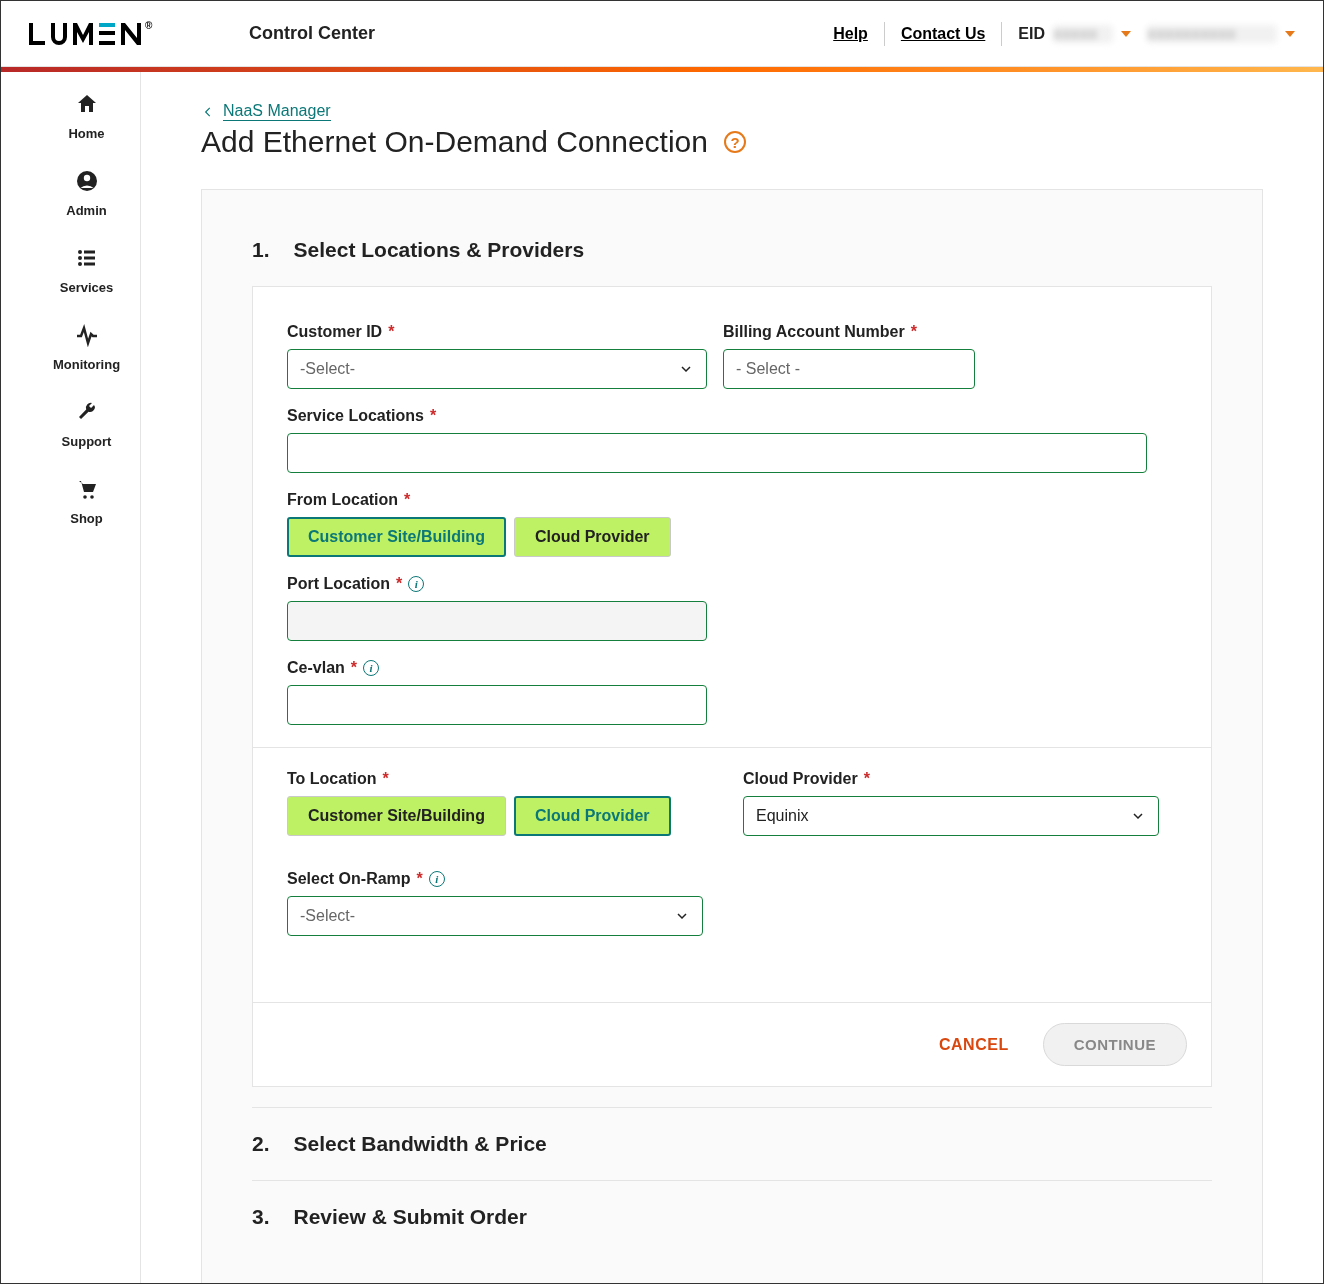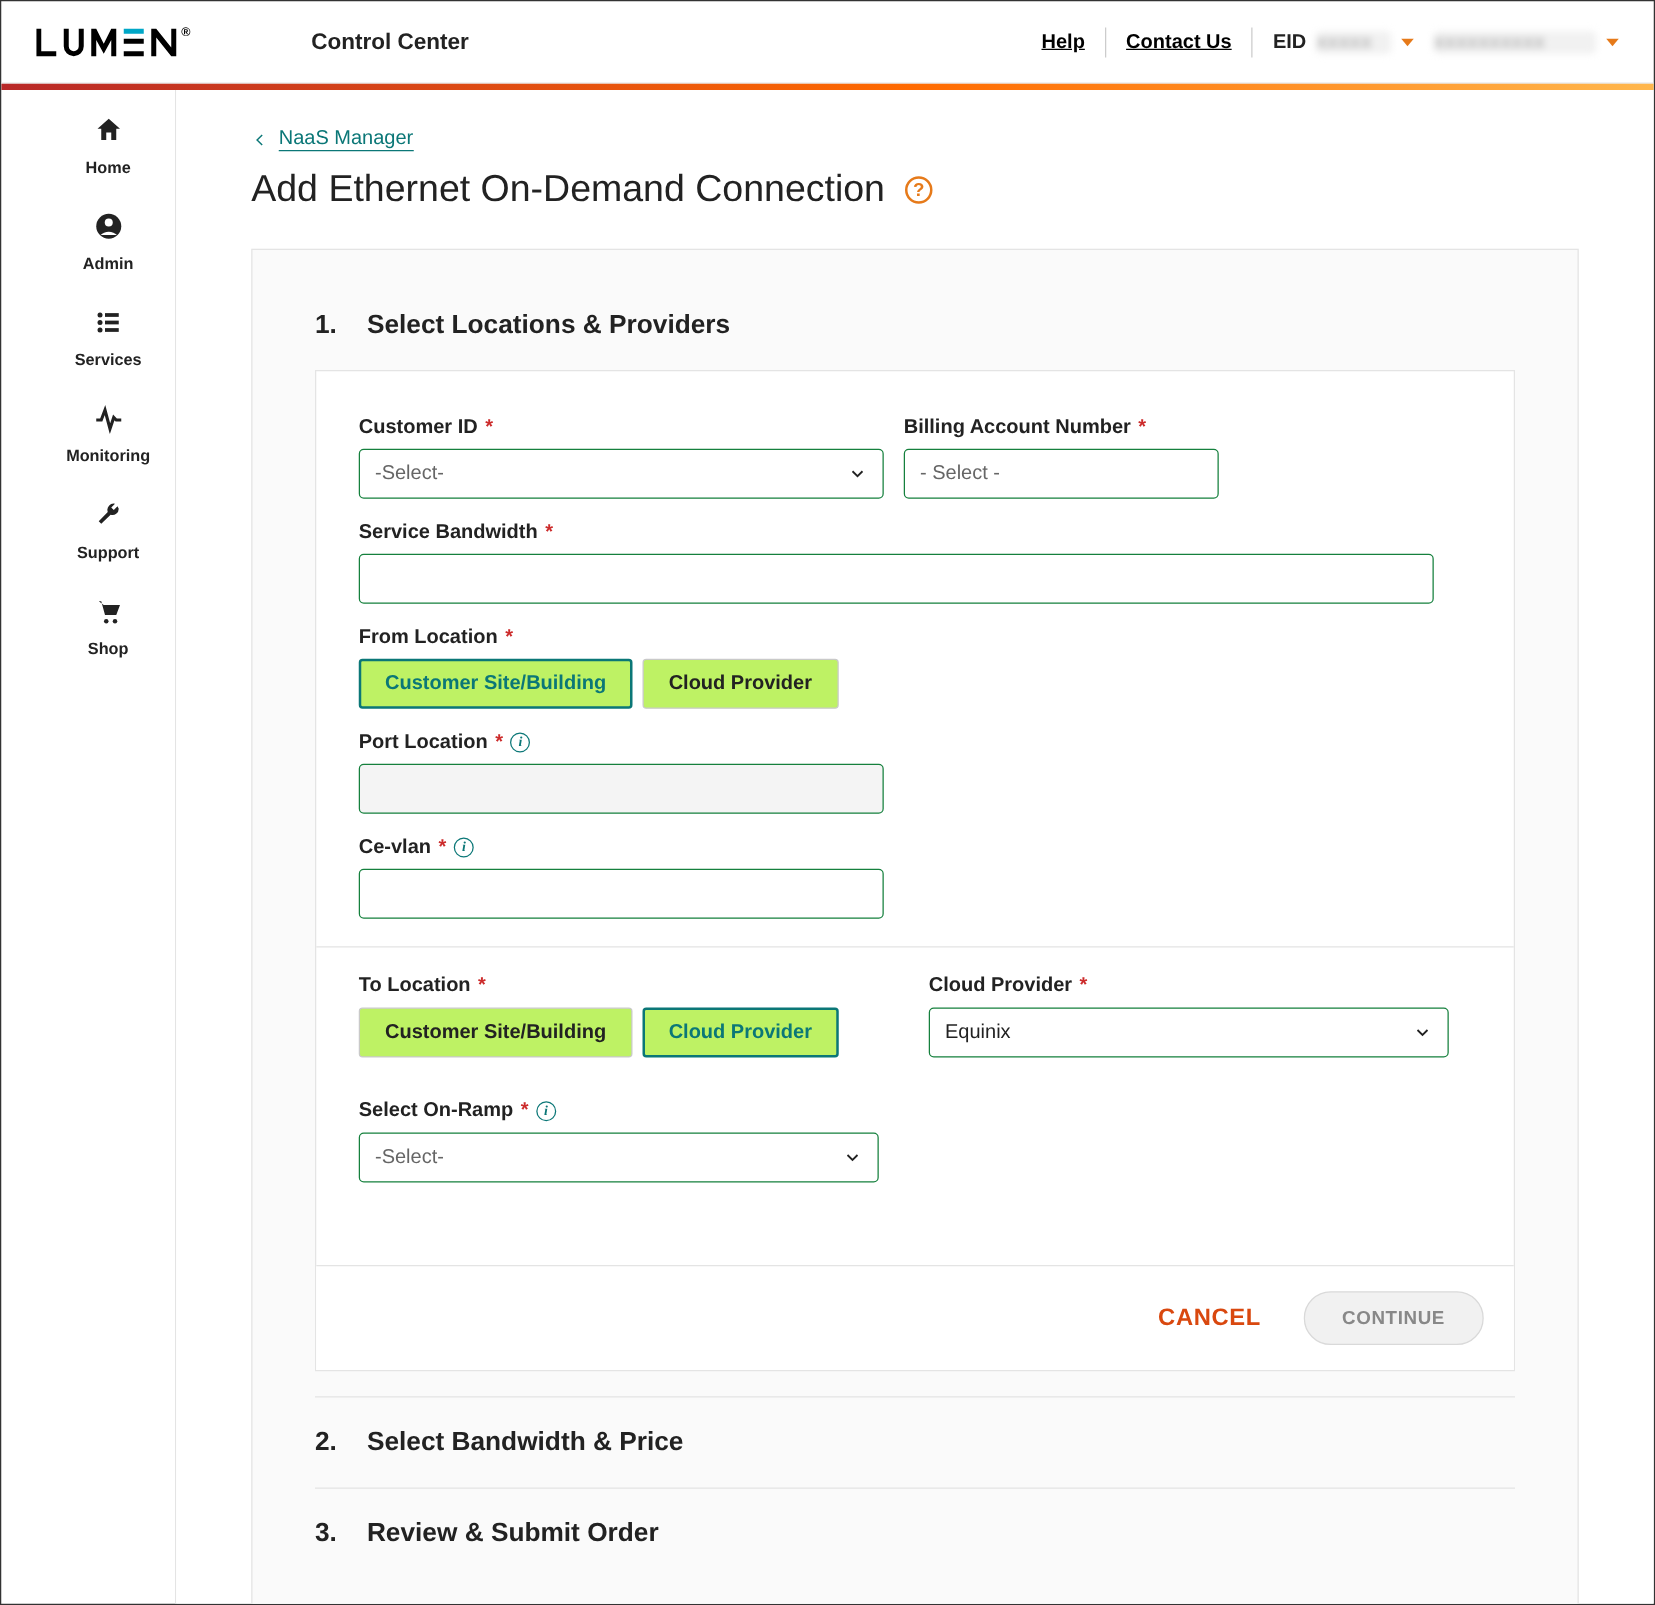--- a/index.html
+++ b/index.html
@@ -45,21 +45,21 @@
   }
   .side-item {
     display: flex; flex-direction: column; align-items: center;
     gap: 6px; margin-bottom: 28px; cursor: pointer;
     font-size: 13px; font-weight: 600; color: #222;
   }
   .side-icon { font-size: 22px; line-height: 1; }
   .side-icon svg { width: 24px; height: 24px; fill: #222; }
 
   .content { flex: 1; padding: 30px 60px 0 60px; background: #fff; }
-  .breadcrumb { display: flex; align-items: center; gap: 8px; color: #0b7777; font-size: 16px; margin-bottom: 14px; cursor: pointer; }
+  .breadcrumb { display: flex; align-items: center; gap: 8px; color: #0b7777; font-size: 16px; margin-bottom: 4px; cursor: pointer; }
   .breadcrumb svg { width: 14px; height: 14px; fill: none; stroke: #0b7777; stroke-width: 2; }
   .breadcrumb span { border-bottom: 1px solid #0b7777; }
 
   .page-title-row { display: flex; align-items: center; gap: 16px; margin-bottom: 30px; }
   .page-title { font-size: 30px; font-weight: 400; }
   .help-circle { width: 22px; height: 22px; border: 2px solid #e67a1a; border-radius: 50%; display:flex;align-items:center;justify-content:center;color:#e67a1a;font-weight:700;font-size:15px;cursor:pointer;}
 
   .panel {
     border: 1px solid #e4e4e4;
     background: #fafafa;
@@ -100,21 +100,21 @@
   .toggle-btn.active { border:2px solid #0b7777; color:#0b7777; padding:9px 19px; }
 
   .section-sep { border-top:1px solid #e4e4e4; margin: 22px -34px 22px -34px; }
 
   .form-footer {
     border-top: 1px solid #e4e4e4;
     background:#fff;
     display:flex; justify-content:flex-end; gap:34px; align-items:center;
     padding: 20px 24px;
   }
-  .btn-cancel { color:#d9480f; font-weight:800; font-size:19px; letter-spacing:.5px; background:none;border:none;cursor:pointer;}
+  .btn-cancel { color:#d9480f; font-weight:800; font-size:16px; letter-spacing:.5px; background:none;border:none;cursor:pointer;}
   .btn-continue {
     background:#f1f1f1; color:#888; border:1px solid #d9d9d9; border-radius:22px;
     padding: 12px 30px; font-weight:800; font-size:15px; letter-spacing:.5px; cursor:default;
   }
 
   .later-step {
     padding: 24px 0 24px 0;
     border-top: 1px solid #e4e4e4;
     display:flex; gap:24px; font-size:21px; font-weight:800;
   }
@@ -260,21 +260,21 @@
               </div>
               <div class="combo">
                 <span>- Select -</span>
               </div>
             </div>
           </div>
 
           <div class="row">
             <div class="field full">
               <div class="label">
-                <span>Service Bandwidth</span>
+                <span>Service Locations</span>
                 <span class="req">*</span>
               </div>
               <div class="textbox"></div>
             </div>
           </div>
 
           <div class="row">
             <div class="field">
               <div class="label">
                 <span>From Location</span>

